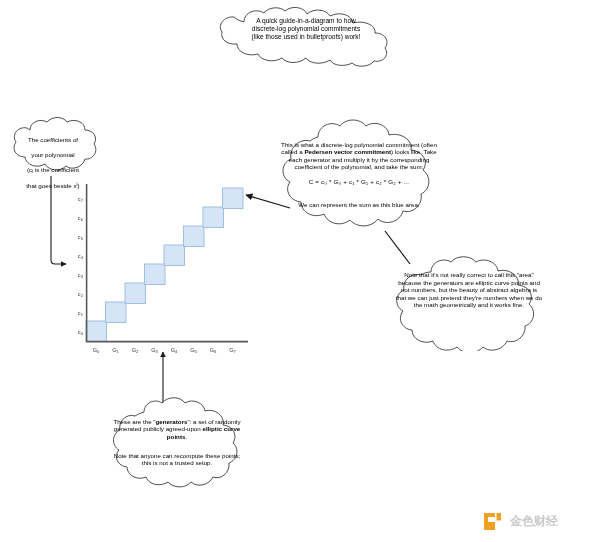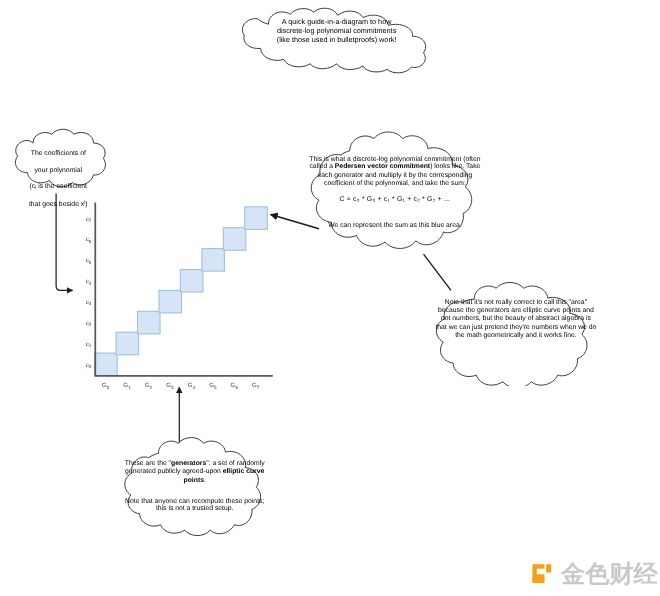--- a/index.html
+++ b/index.html
@@ -94,21 +94,21 @@
   }
   #watermark .wm-mark {
     position: absolute;
     left: 0; top: 2px;
     width: 21px; height: 21px;
   }
   #watermark .wm-text {
     position: absolute;
     left: 28px;
     top: 2px;
-    font-size: 22px;
+    font-size: 12px;
     font-weight: bold;
     color: #c9c9c9;
     letter-spacing: 0px;
     line-height: 21px;
     white-space: nowrap;
   }
 </style>
 </head>
 <body>
 

